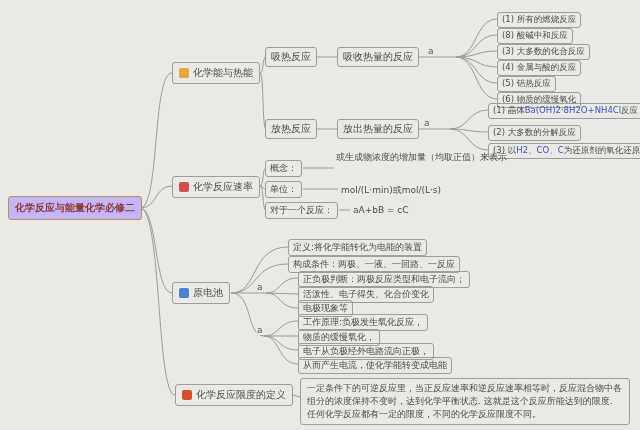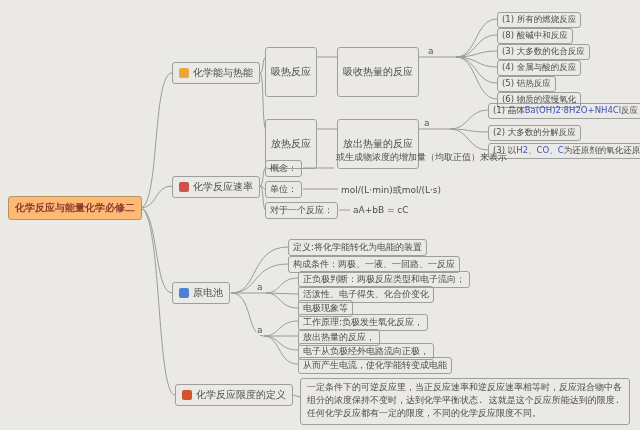--- a/index.html
+++ b/index.html
@@ -7,38 +7,38 @@
     position:relative;width:640px;height:430px;background:#ebe9e6;
     font-family:"DejaVu Sans",sans-serif;overflow:hidden;color:#4d4d4d;
   }
   svg.links{position:absolute;left:0;top:0;width:640px;height:430px;}
   svg.links path{fill:none;stroke:#9b9b9b;stroke-width:1;}
   .node{
     position:absolute;border:1px solid #9e9e9e;border-radius:3px;
     background:transparent;white-space:nowrap;box-sizing:border-box;color:#4d4d4d;
   }
   .root{
-    background:#fdba74;border-color:#b2945c;color:#8f3b30;
+    background:#c4b5fd;border-color:#b2945c;color:#8f3b30;
     font-size:10px;font-weight:bold;padding:4px 6px;
   }
   .topic{font-size:10px;padding:3px 6px;display:flex;align-items:center;gap:4px;}
-  .sub{font-size:10px;padding:17px 5px;}
+  .sub{font-size:10px;padding:2px 5px;}
   .leaf{font-size:9px;padding:1px 4px;}
   .item{font-size:8.5px;padding:1px 4px;}
   .icon{width:10px;height:10px;border-radius:2px;display:inline-block;flex:0 0 auto;}
   .icon-heat{background:#e9a63a;}
   .icon-rate{background:#d05050;}
   .icon-cell{background:#4f7fd0;}
   .icon-limit{background:#d0522f;}
   .tag{position:absolute;font-size:9px;color:#555;background:#ebe9e6;padding:0 1px;}
   .plain{position:absolute;font-size:9px;color:#4d4d4d;white-space:nowrap;}
   .plain div{white-space:nowrap;}
   .para{
     position:absolute;font-size:9px;color:#4d4d4d;border:1px solid #9e9e9e;border-radius:3px;
-    padding:3px 6px;line-height:1.45;width:330px;white-space:normal;box-sizing:border-box;font-family:Liberation Mono, monospace;
+    padding:3px 6px;line-height:1.45;width:330px;white-space:normal;box-sizing:border-box;
   }
   .hl{color:#3c55b8;}
 </style>
 </head>
 <body>
 
 <div class="canvas">
 
   <svg class="links" viewBox="0 0 640 430">
 
@@ -143,21 +143,21 @@
   </div>
   <div class="node leaf" style="left:288px;top:256px">构成条件：两极、一液、一回路、一反应</div>
 
   <div class="tag" style="left:256px;top:282px">a</div>
   <div class="node leaf" style="left:298px;top:286px">活泼性、电子得失、化合价变化</div>
   <div class="node leaf" style="left:298px;top:271px">正负极判断：两极反应类型和电子流向；</div>
   <div class="node leaf" style="left:298px;top:300px">电极现象等</div>
 
   <div class="tag" style="left:256px;top:325px">a</div>
   <div class="node leaf" style="left:298px;top:314px">工作原理:负极发生氧化反应，</div>
-  <div class="node leaf" style="left:298px;top:329px">放出热量的反应，</div>
+  <div class="node leaf" style="left:298px;top:329px">物质的缓慢氧化，</div>
   <div class="node leaf" style="left:298px;top:343px">电子从负极经外电路流向正极，</div>
   <div class="node leaf" style="left:298px;top:357px">从而产生电流，使化学能转变成电能</div>
 
   <div class="node topic" style="left:175px;top:384px">
     <span class="icon icon-limit"></span>
     <span>化学反应限度的定义</span>
   </div>
   <div class="para" style="left:300px;top:378px">一定条件下的可逆反应里，当正反应速率和逆反应速率相等时，反应混合物中各组分的浓度保持不变时，达到化学平衡状态. 这就是这个反应所能达到的限度. 任何化学反应都有一定的限度，不同的化学反应限度不同。</div>
 
 </div>

